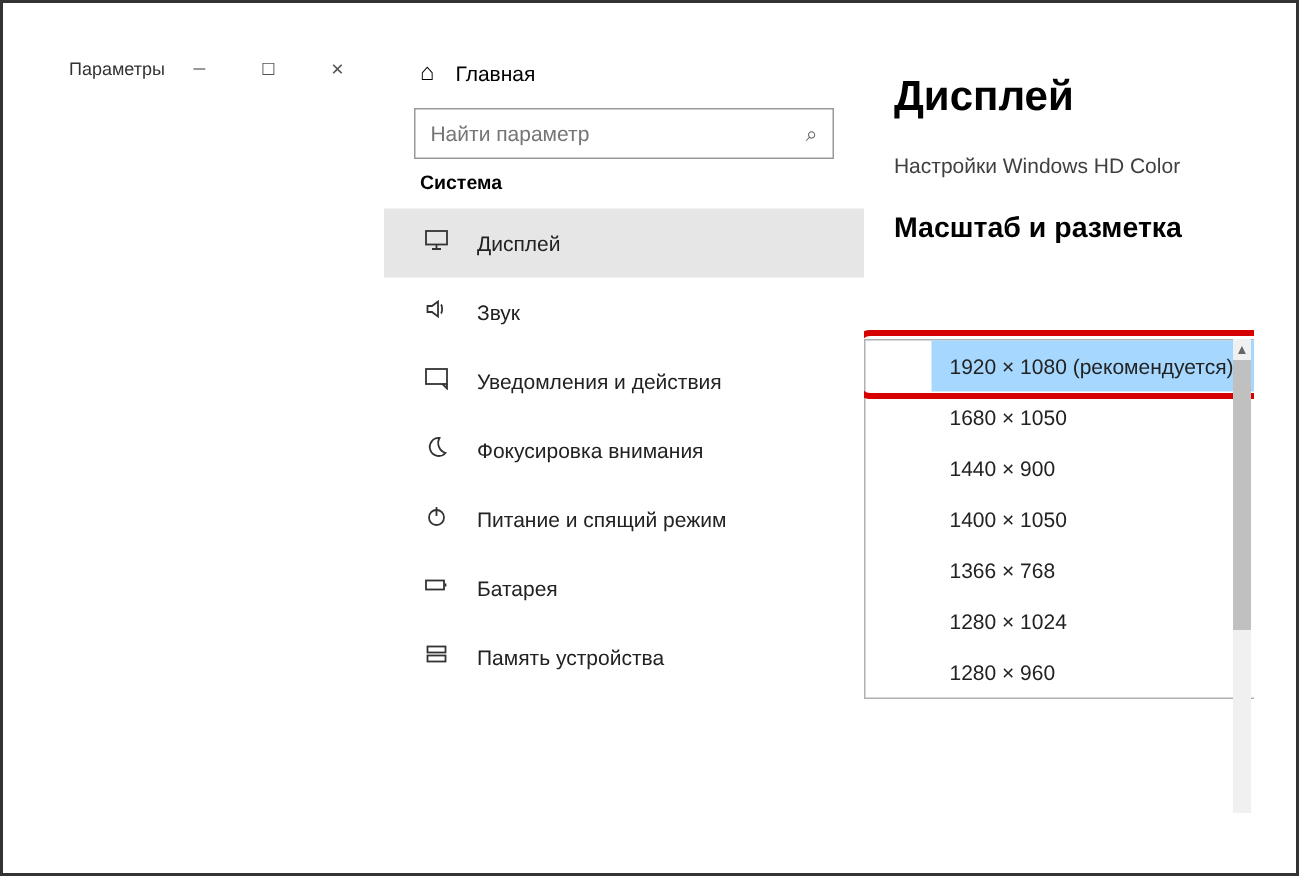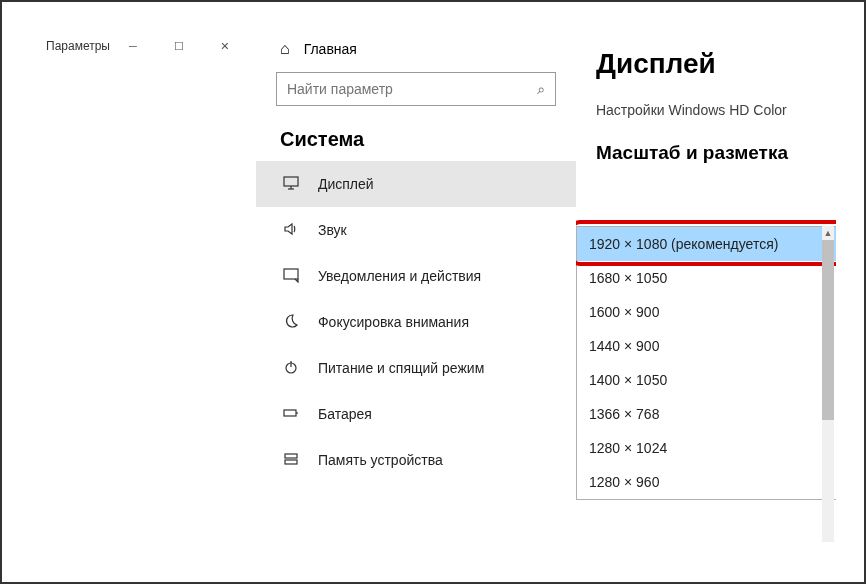--- a/index.html
+++ b/index.html
@@ -10,34 +10,34 @@
 .titlebar-title { font-size: 12px; color: #333; padding-left: 8px; flex: 1; }
 .win-controls { display: flex; gap: 0; }
 .win-btn { width: 46px; height: 32px; display: flex; align-items: center; justify-content: center; font-size: 11px; color: #555; }
 .body { display: flex; flex: 1; overflow: hidden; }
 .sidebar { width: 320px; padding: 0 20px; display: flex; flex-direction: column; }
 .home-row { display: flex; align-items: center; gap: 14px; padding: 10px 4px 14px 4px; }
 .home-icon { font-size: 16px; }
 .search-box { border: 1px solid #999; height: 34px; display: flex; align-items: center; padding: 0 10px; justify-content: space-between; background: #fff; }
 .search-box input { border: none; outline: none; font-size: 14px; color: #8b5cf6; flex: 1; background: transparent; }
 .search-icon { color: #666; font-size: 14px; }
-.section-title { font-weight: 600; font-size: 20px; margin: 22px 4px 10px 4px; }
+.section-title { font-weight: 600; font-size: 13px; margin: 8px 4px 10px 4px; }
 .nav { display: flex; flex-direction: column; }
 .nav-item { display: flex; align-items: center; gap: 18px; height: 46px; padding: 0 6px; color: #222; position: relative; }
 .nav-item.active::before { content: ""; position: absolute; left: -20px; top: 8px; bottom: 8px; width: 4px; background: #0078d4; }
 .nav-item.active { background: #e6e6e6; margin: 0 -20px; padding: 0 26px; }
 .nav-icon { width: 18px; text-align: center; color: #333; font-size: 15px; }
 .content { flex: 1; padding: 0 20px; position: relative; overflow: hidden; }
 .page-title { font-size: 28px; font-weight: 600; margin: 18px 0 22px 0; }
 .link { color: #404040; font-size: 14px; }
 .subhead { font-size: 19px; font-weight: 700; margin: 24px 0 18px 0; }
 .peek-text { position: absolute; left: 268px; top: 202px; font-size: 14px; color: #333; }
 .peek-link { position: absolute; left: 268px; top: 278px; font-size: 14px; }
 .dropdown { position: absolute; left: 0; top: 196px; width: 276px; border: 1px solid #b0b0b0; background: #fff; }
-.dropdown-item { height: 34px; display: flex; align-items: center; padding: 0 12px; font-size: 14px; color: #222; }
+.dropdown-item { height: 34px; display: flex; align-items: center; padding: 0 12px; font-size: 14px; color: #222; margin-left: 44px; }
 .dropdown-item.sel { background: #a6d8ff; }
 .highlight { position: absolute; left: -6px; top: 190px; width: 288px; height: 46px; border: 4px solid #d60000; border-radius: 10px; pointer-events: none; }
 .scrollbar { position: absolute; right: 2px; top: 196px; width: 12px; height: 316px; background: #f0f0f0; }
 .scrollbar-thumb { width: 100%; height: 180px; background: #c0c0c0; }
 .scrollbar-arrow { height: 14px; display: flex; align-items: center; justify-content: center; font-size: 9px; color: #666; }
 </style>
 </head>
 <body>
 
 <div class="outer">
@@ -119,21 +119,20 @@
       <div class="page-title">Дисплей</div>
       <div class="link">Настройки Windows HD Color</div>
       <div class="subhead">Масштаб и разметка</div>
 
       <span class="peek-text">и других элементов</span>
       <span class="peek-link link">ования</span>
 
       <div class="dropdown" id="dropdown">
             <div class="dropdown-item sel">1920 × 1080 (рекомендуется)</div>
             <div class="dropdown-item">1680 × 1050</div>
-            <div class="dropdown-item">1600 × 900</div>
             <div class="dropdown-item">1440 × 900</div>
             <div class="dropdown-item">1400 × 1050</div>
             <div class="dropdown-item">1366 × 768</div>
             <div class="dropdown-item">1280 × 1024</div>
             <div class="dropdown-item">1280 × 960</div>
           </div>
       <div class="highlight"></div>
 
       <div class="scrollbar">
         <div class="scrollbar-arrow">▲</div>

